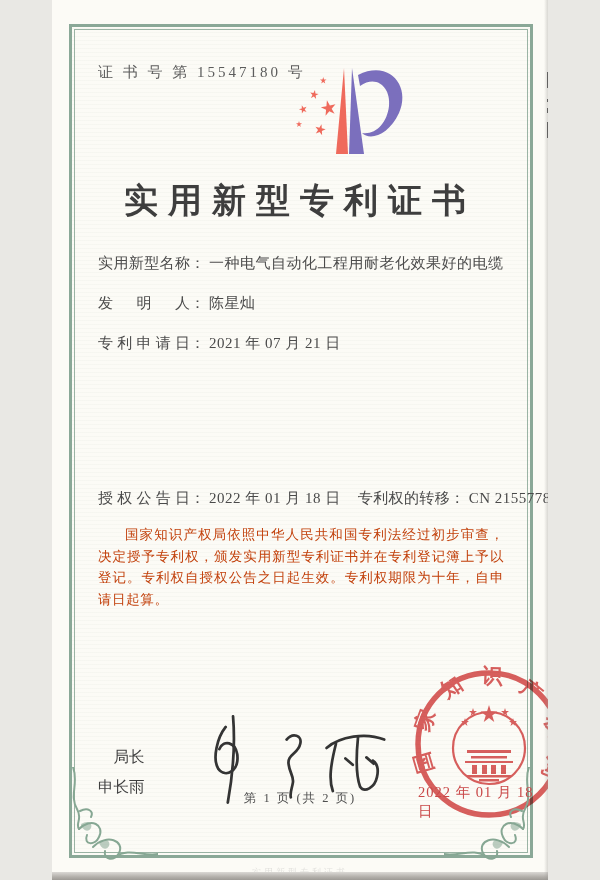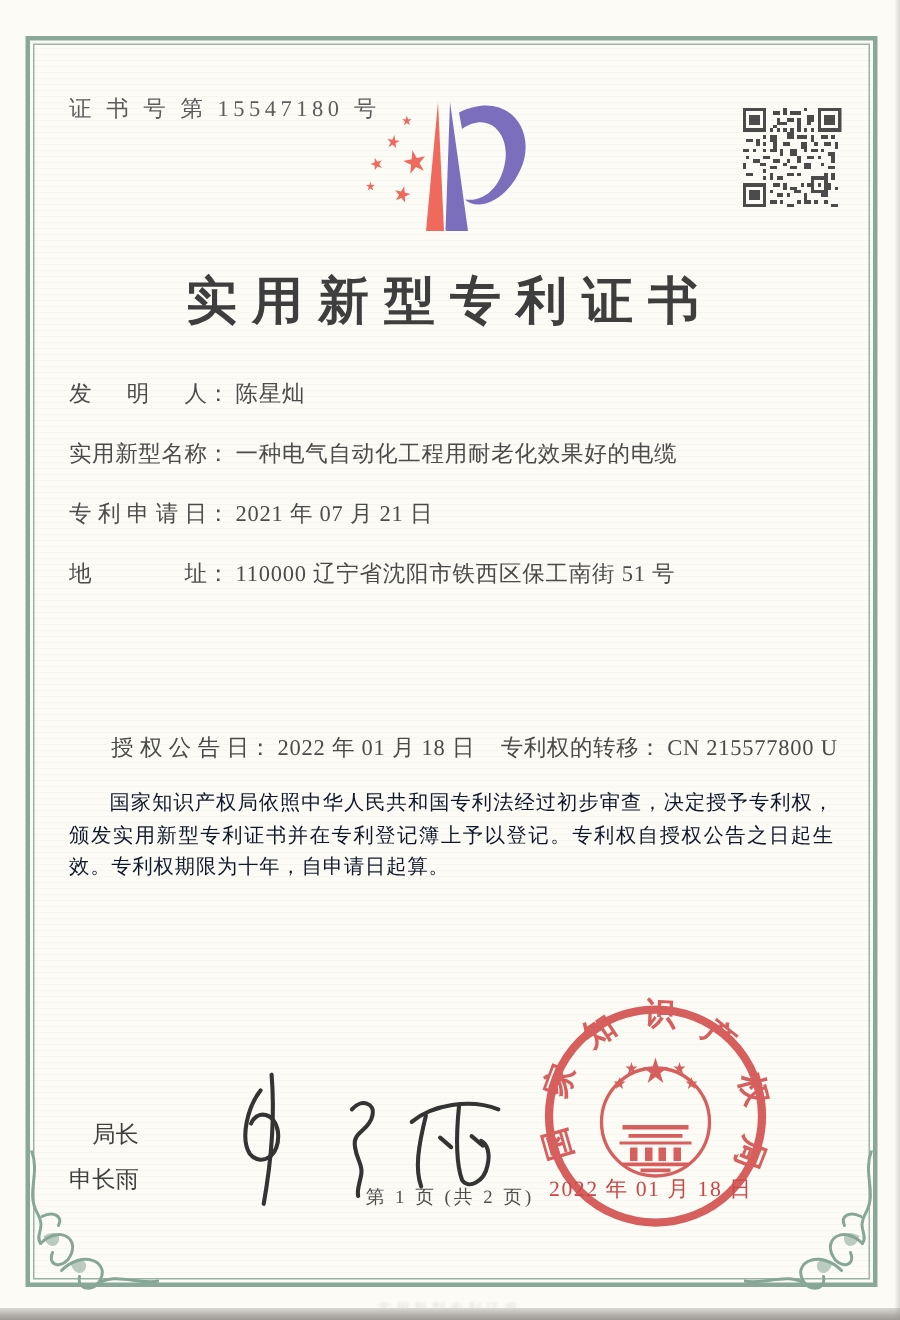--- a/index.html
+++ b/index.html
@@ -1,35 +1,35 @@
 <!DOCTYPE html>
 <html><head>
 <meta charset="utf-8">
 <style>
   html,body{margin:0;padding:0;background:#e9e8e4;}
-  .page{position:relative;width:600px;height:880px;margin:0 auto;background:#fcfbf6;overflow:hidden;
+  .page{position:relative;width:496px;height:880px;margin:0 auto;background:#fcfbf6;overflow:hidden;
         font-family:"Liberation Serif","DejaVu Serif",serif;color:#4a4a4a;}
   .frame{position:absolute;left:17px;top:24px;right:15px;bottom:22px;border:3px solid #8aa897;}
   .frame-inner{position:absolute;inset:2px;border:1px solid #9bb4a5;}
   .texture{position:absolute;left:20px;top:28px;right:18px;bottom:26px;pointer-events:none;
            background:repeating-linear-gradient(180deg, rgba(120,145,128,.045) 0 1px, transparent 1px 4px);}
   .cert-no{position:absolute;left:46px;top:63px;font-size:15px;letter-spacing:3px;color:#5c5c5c;}
   .logo{position:absolute;left:231px;top:57px;width:132px;height:110px;}
   .qr{position:absolute;left:495px;top:72px;width:66px;height:66px;}
   .title{position:absolute;left:0;right:0;top:178px;text-align:center;font-size:34px;font-weight:bold;
          color:#3e3e3e;letter-spacing:10px;}
   .fields{position:absolute;left:46px;right:38px;top:252px;font-size:15px;color:#4b4b4b;}
   .frow{margin-bottom:18px;line-height:22px;white-space:nowrap;}
   .flabel{display:inline-block;width:92px;text-align:justify;text-align-last:justify;white-space:nowrap;vertical-align:top;}
   .colon{display:inline-block;margin-right:4px;}
   .fvalue{letter-spacing:.5px;}
   .grant{position:absolute;left:46px;top:489px;font-size:15px;white-space:nowrap;}
-  .grant .col1{display:inline-block;width:256px;margin-left:28px;}
+  .grant .col1{display:inline-block;width:256px;}
   .paras{position:absolute;left:46px;right:44px;top:524px;font-size:13.5px;line-height:21.5px;
-         color:#0f172a;letter-spacing:.6px;text-align:justify;}
+         color:#c2410c;letter-spacing:.6px;text-align:justify;}
   .paras p{margin:0;text-indent:2em;}
   .signer{position:absolute;left:46px;top:742px;font-size:15.5px;color:#3f3f3f;line-height:30px;text-align:right;}
   .autograph{position:absolute;left:138px;top:712px;width:210px;height:95px;}
   .seal{position:absolute;left:357px;top:664px;width:160px;height:160px;opacity:.92;mix-blend-mode:multiply;}
   .seal-date{position:absolute;left:366px;top:783px;font-size:14.5px;color:#c94848;letter-spacing:1px;z-index:3;}
   .footer{position:absolute;left:0;right:0;top:790px;text-align:center;font-size:12.5px;color:#4f4f4f;letter-spacing:2px;}
   .orn{position:absolute;bottom:15px;width:92px;height:98px;}
   .orn.left{left:14px;}
   .orn.right{right:12px;transform:scaleX(-1);}
   .ghost{position:absolute;left:0;right:0;bottom:1px;text-align:center;font-size:9px;letter-spacing:3px;
@@ -178,30 +178,27 @@
     <rect x="1" y="23" width="5" height="5" fill="#fcfbf6"></rect>
       <rect x="2" y="24" width="3" height="3" fill="#4b4b4b"></rect>
     <rect x="21" y="21" width="3" height="3" fill="#fcfbf6"></rect>
       <rect x="22" y="22" width="1" height="1" fill="#4b4b4b"></rect>
   </svg>
 
   <div class="title">实用新型专利证书</div>
 
   <div class="fields">
     <div class="frow">
+      <span class="flabel">实用新型名称</span><span class="colon">：</span><span class="fvalue">一种电气自动化工程用耐老化效果好的电缆</span>
+    </div>
+    <div class="frow">
       <span class="flabel">发明人</span><span class="colon">：</span><span class="fvalue">陈星灿</span>
     </div>
     <div class="frow">
-      <span class="flabel">实用新型名称</span><span class="colon">：</span><span class="fvalue">一种电气自动化工程用耐老化效果好的电缆</span>
-    </div>
-    <div class="frow">
       <span class="flabel">专利申请日</span><span class="colon">：</span><span class="fvalue">2021 年 07 月 21 日</span>
-    </div>
-    <div class="frow">
-      <span class="flabel">地址</span><span class="colon">：</span><span class="fvalue">110000  辽宁省沈阳市铁西区保工南街 51 号</span>
     </div>
   </div>
 
   <div class="grant">
     <span class="col1">
       <span class="flabel">授权公告日</span><span class="colon">：</span><span class="fvalue">2022 年 01 月 18 日</span>
     </span>
     <span>
       <span class="flabel">专利权的转移</span><span class="colon">：</span><span class="fvalue">CN 215577800 U</span>
     </span>

